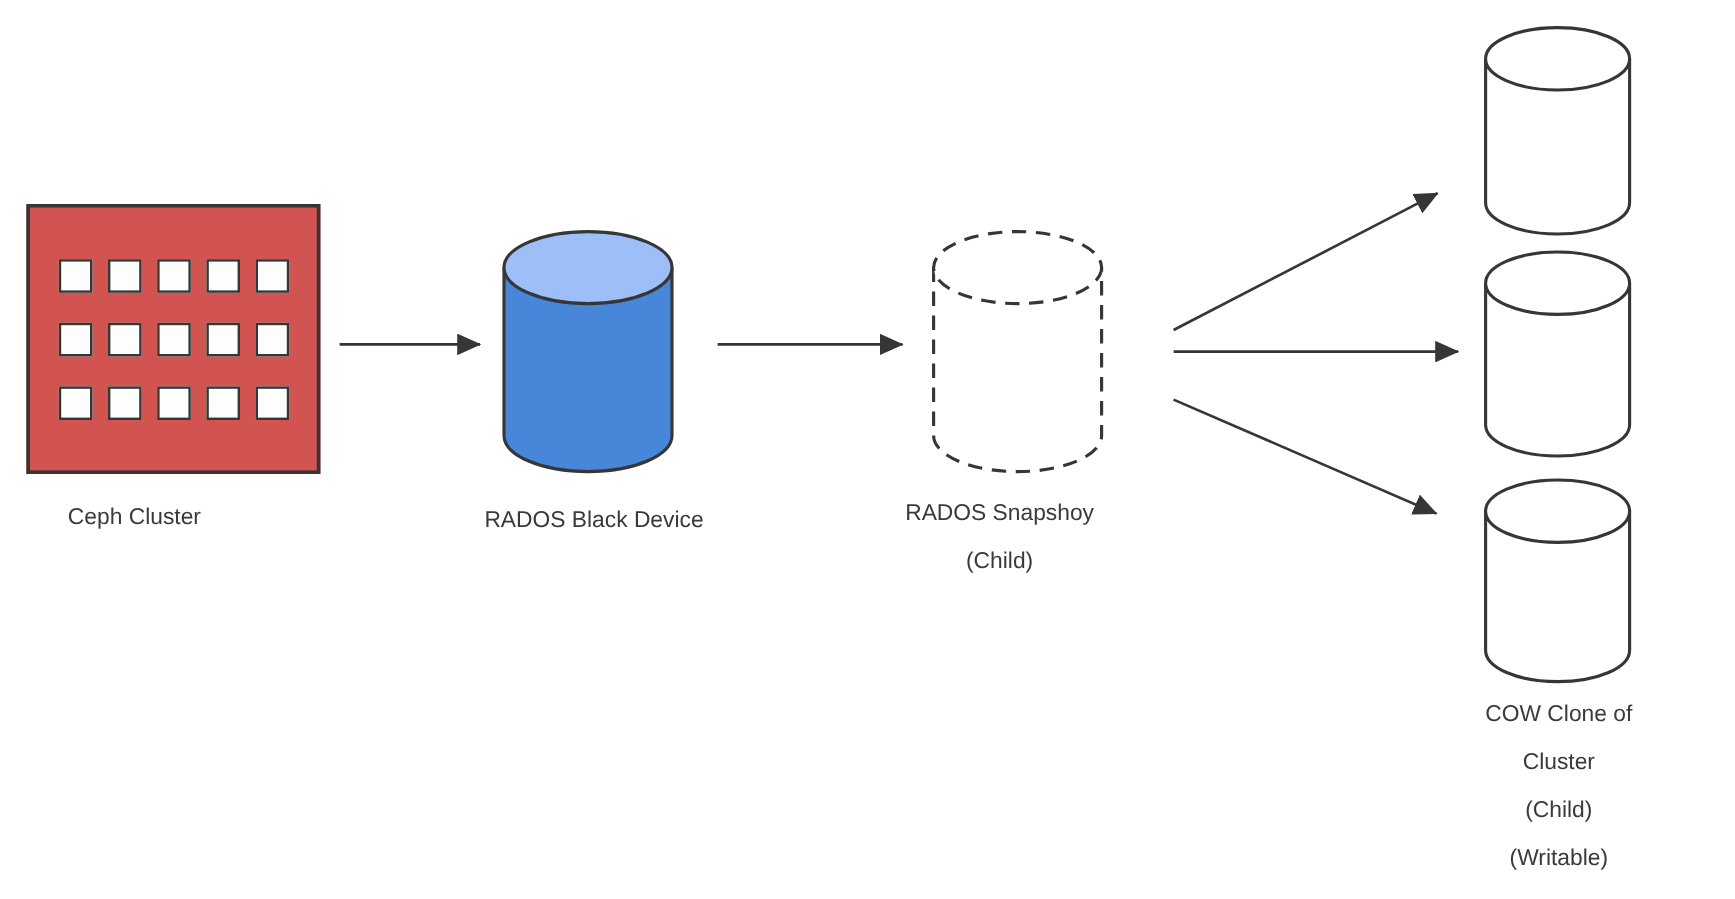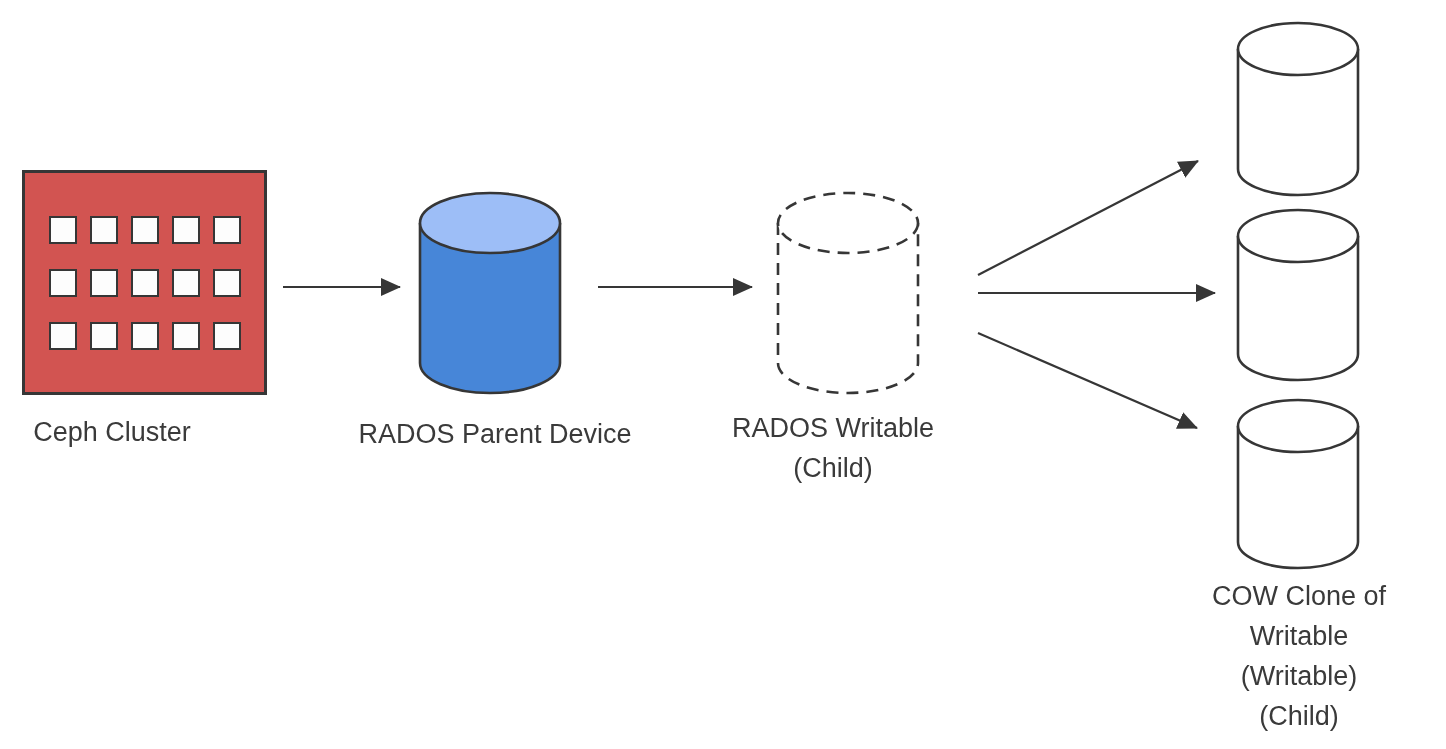--- a/index.html
+++ b/index.html
@@ -45,21 +45,21 @@
   .block {
     width: 28px; height: 28px;
     background: #fdfdfd;
     border: 2px solid var(--stroke);
   }
 
   
   .label {
     position: absolute;
     color: var(--text);
-    font-size: 27px;
+    font-size: 19px;
     line-height: 40px;
     text-align: center;
     white-space: nowrap;
   }
   .label span { display: block; }
   #label-ceph     { left: 2px;    top: 412px; width: 220px; }
   #label-rbd      { left: 345px;  top: 414px; width: 300px; }
   #label-snapshot { left: 688px;  top: 408px; width: 290px; }
   #label-clone    { left: 1154px; top: 576px; width: 290px; text-align: center; }
 </style>
@@ -134,27 +134,27 @@
         <div class="block"></div>
         <div class="block"></div>
         <div class="block"></div>
         <div class="block"></div>
         <div class="block"></div>
       </div>
     </div>
 
   <div class="label" id="label-ceph">Ceph Cluster</div>
 
-  <div class="label" id="label-rbd">RADOS Parent Device</div>
+  <div class="label" id="label-rbd">RADOS Black Device</div>
 
   <div class="label" id="label-snapshot">
-    <span>RADOS Writable</span>
+    <span>RADOS Snapshoy</span>
     <span>(Child)</span>
   </div>
 
   <div class="label" id="label-clone">
     <span>COW Clone of</span>
-    <span>Writable</span>
+    <span>Cluster</span>
+    <span>(Child)</span>
     <span>(Writable)</span>
-    <span>(Child)</span>
   </div>
 
 </div>
 
 </body></html>

